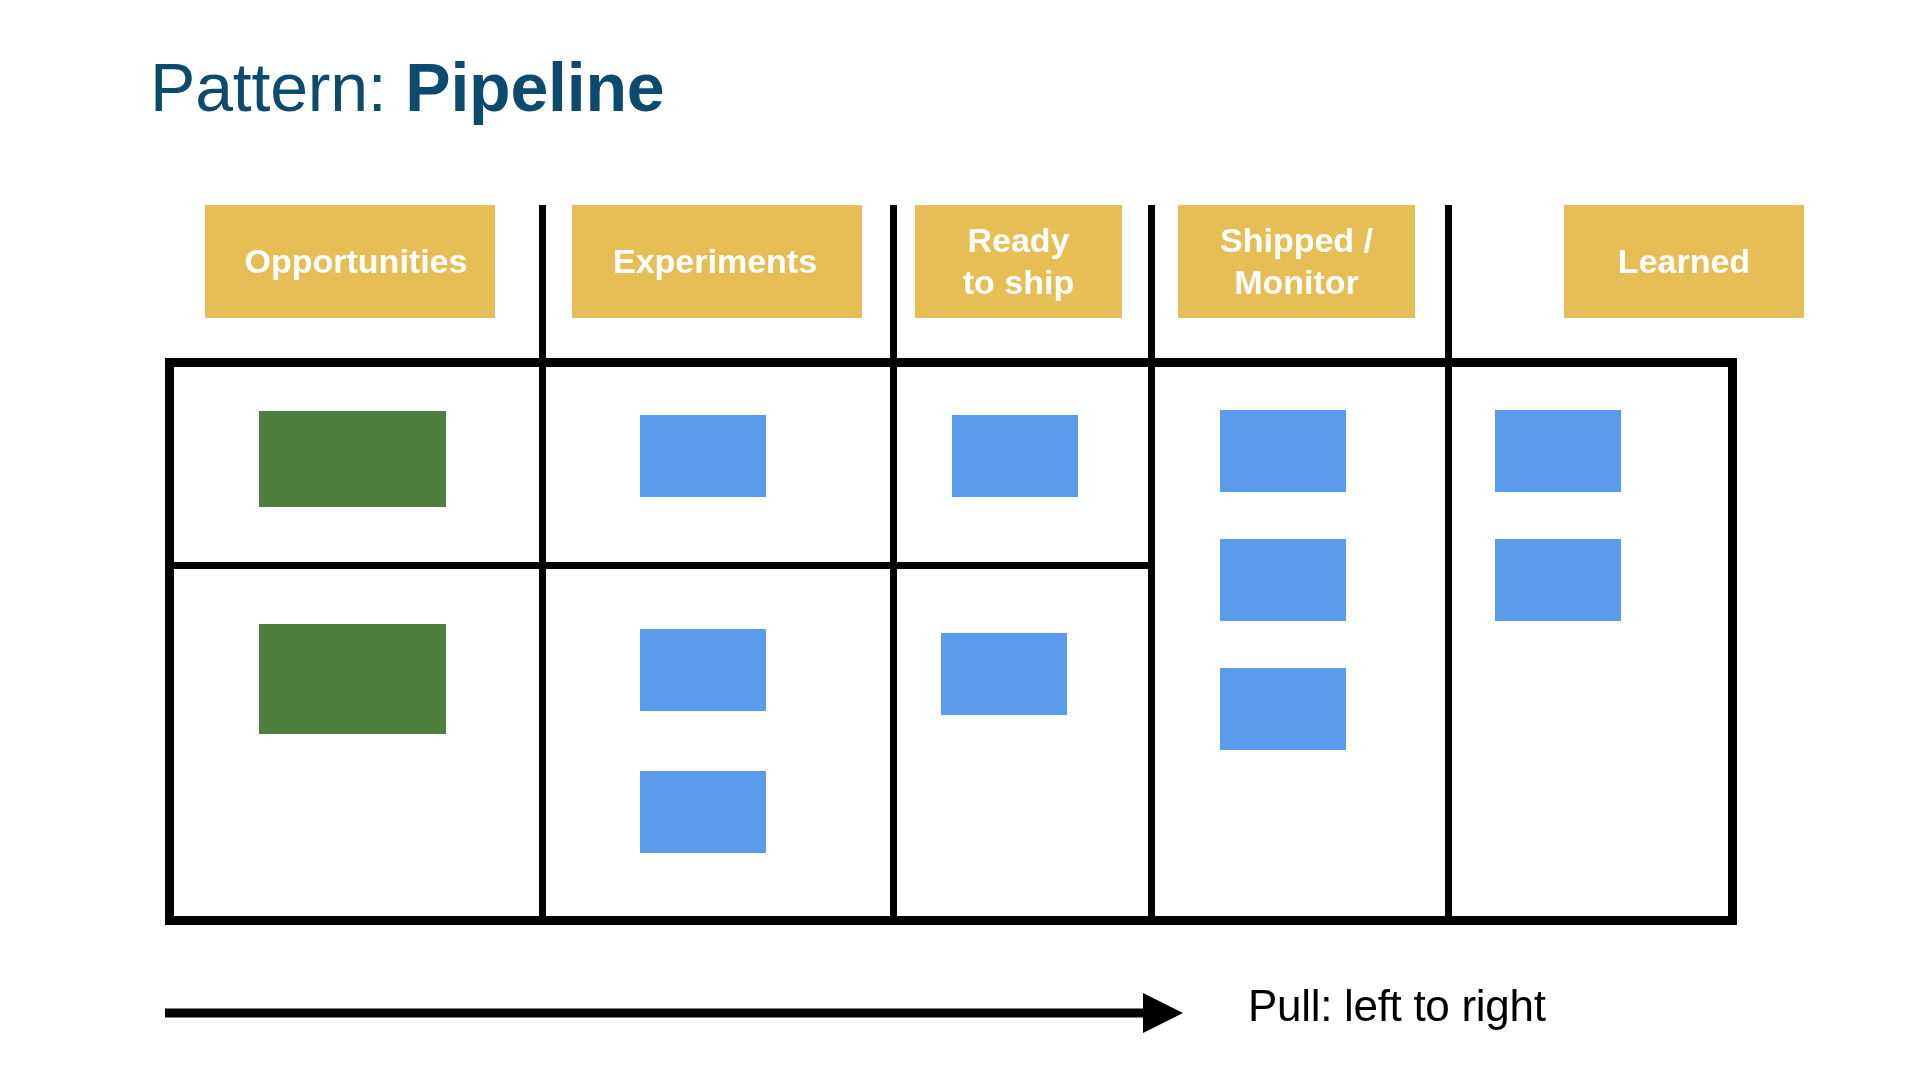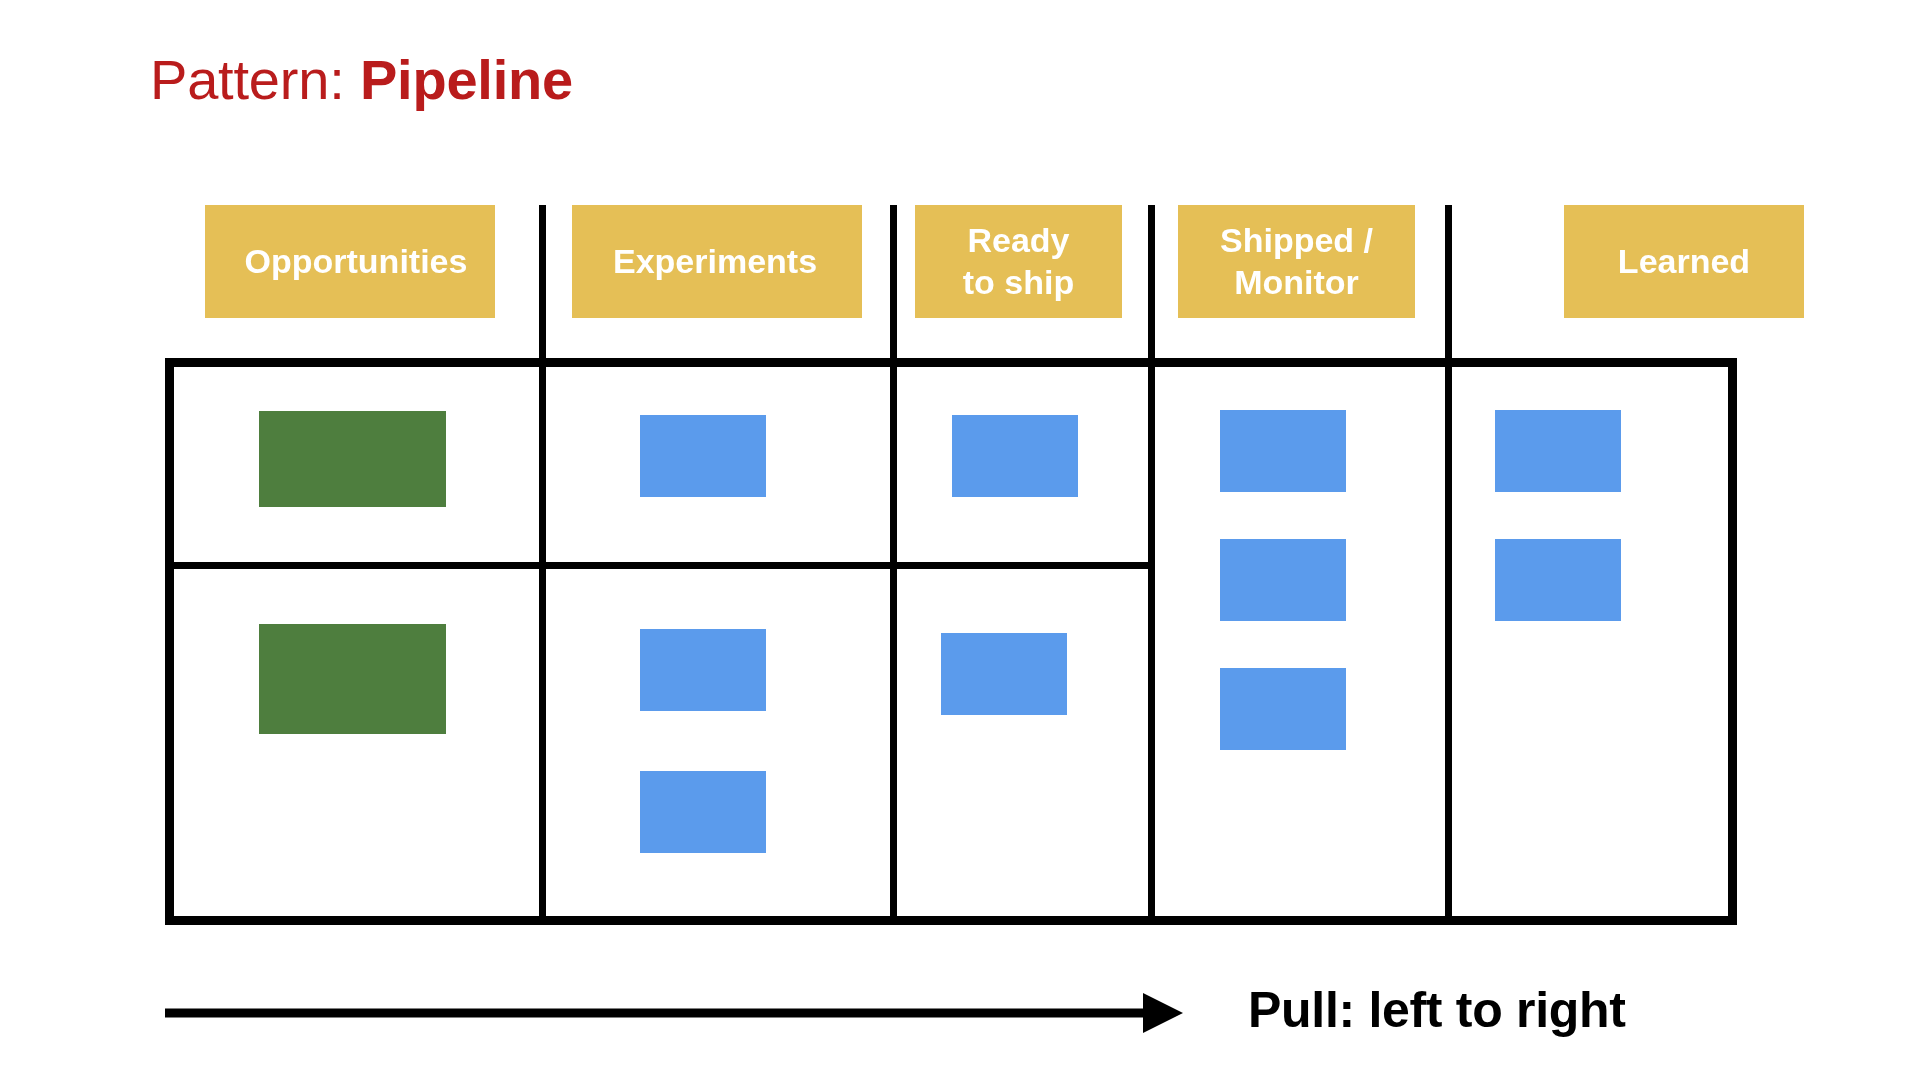--- a/index.html
+++ b/index.html
@@ -17,23 +17,23 @@
     width: 1920px;
     height: 1080px;
     background: #ffffff;
   }
 
   
   .slide-title {
     position: absolute;
     left: 150px;
     top: 48px;
-    font-size: 56px;
+    font-size: 68px;
     line-height: 1.15;
-    color: #b91c1c;
+    color: #0c4a6e;
     white-space: nowrap;
     letter-spacing: -0.2px;
   }
   .slide-title .title-regular { font-weight: 400; }
   .slide-title .title-strong  { font-weight: 700; }
 
   
   .board-frame {
     position: absolute;
     left: 165px;
@@ -90,22 +90,22 @@
     top: 985px;
     width: 1020px;
     height: 56px;
     overflow: visible;
   }
 
   .flow-label {
     position: absolute;
     left: 1248px;
     top: 981px;
-    font-size: 50px;
-    font-weight: 700;
+    font-size: 44px;
+    font-weight: 400;
     color: #000000;
     white-space: nowrap;
     letter-spacing: -0.3px;
   }
 </style>
 </head>
 <body>
 
 <div id="slide">
 

